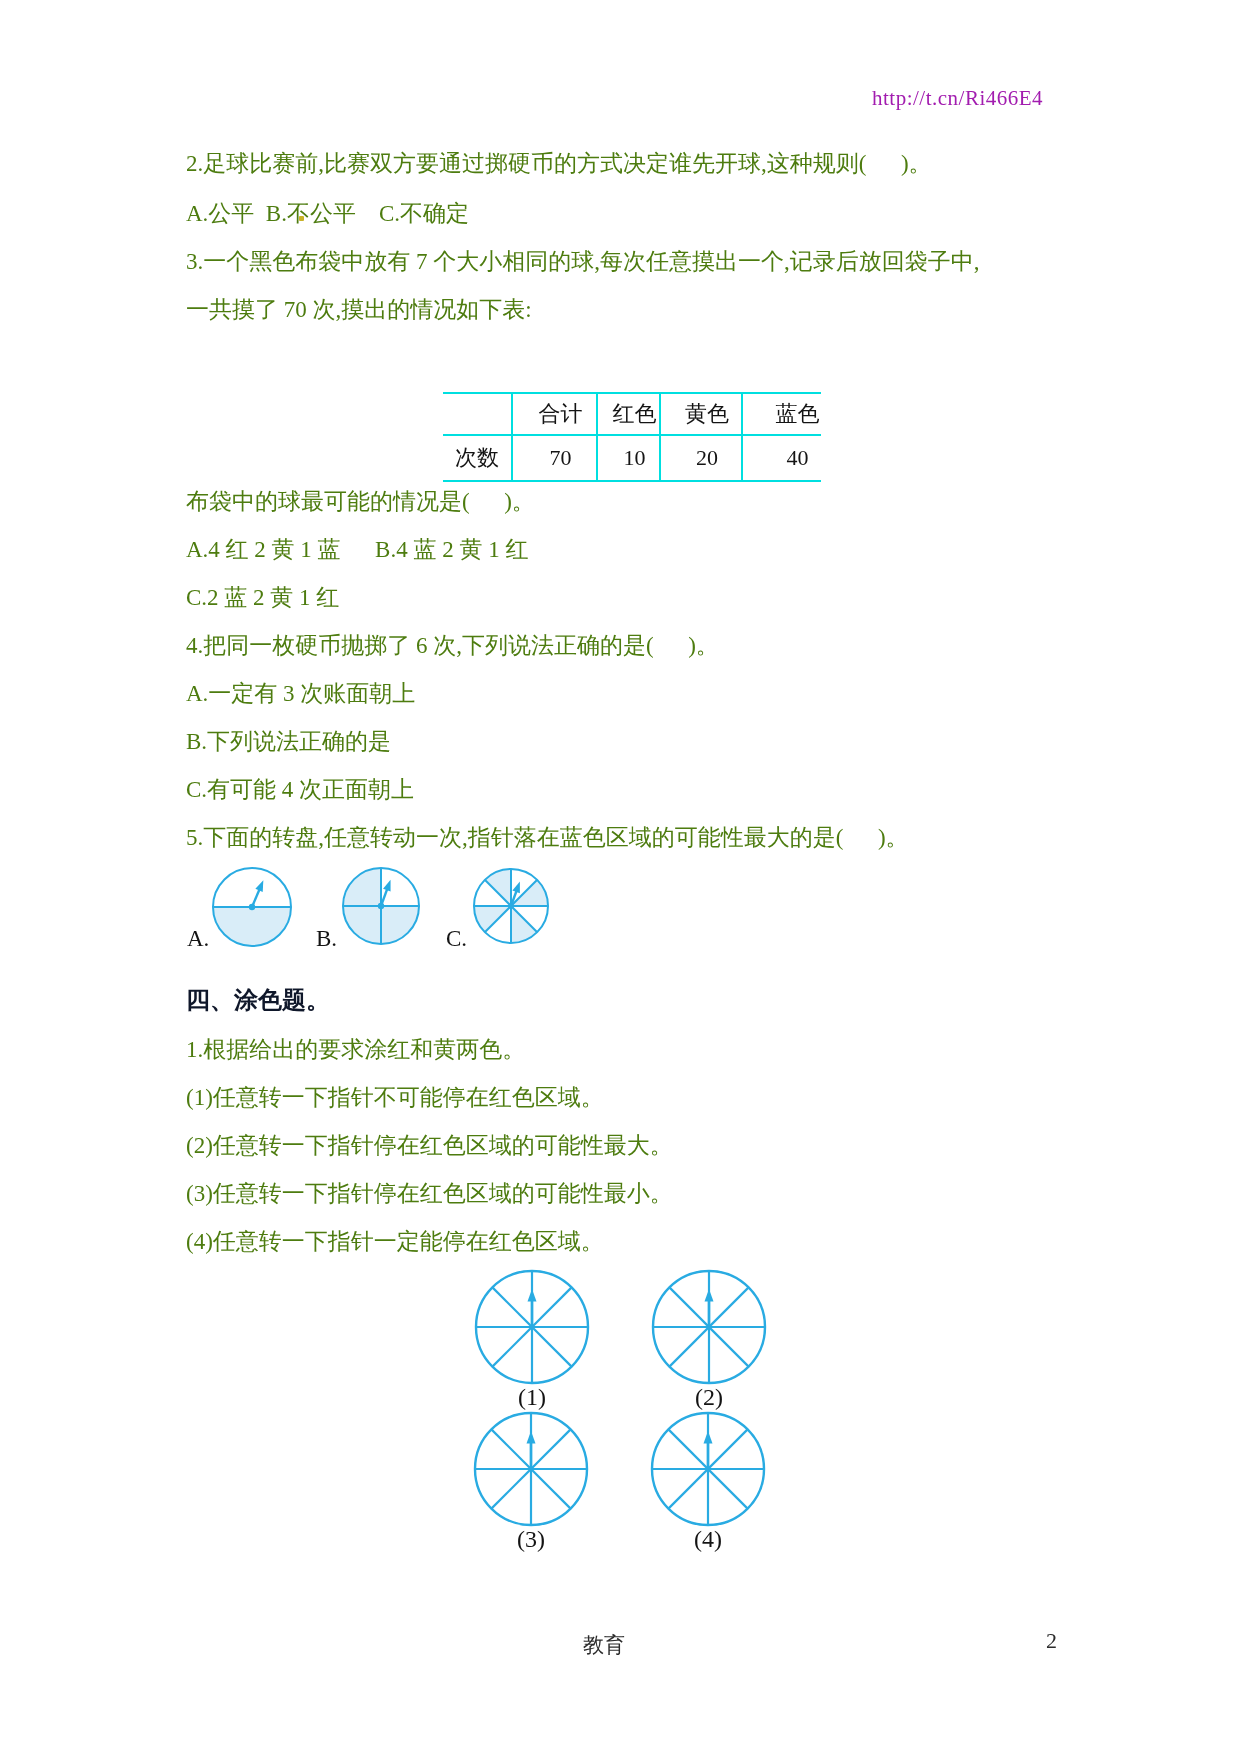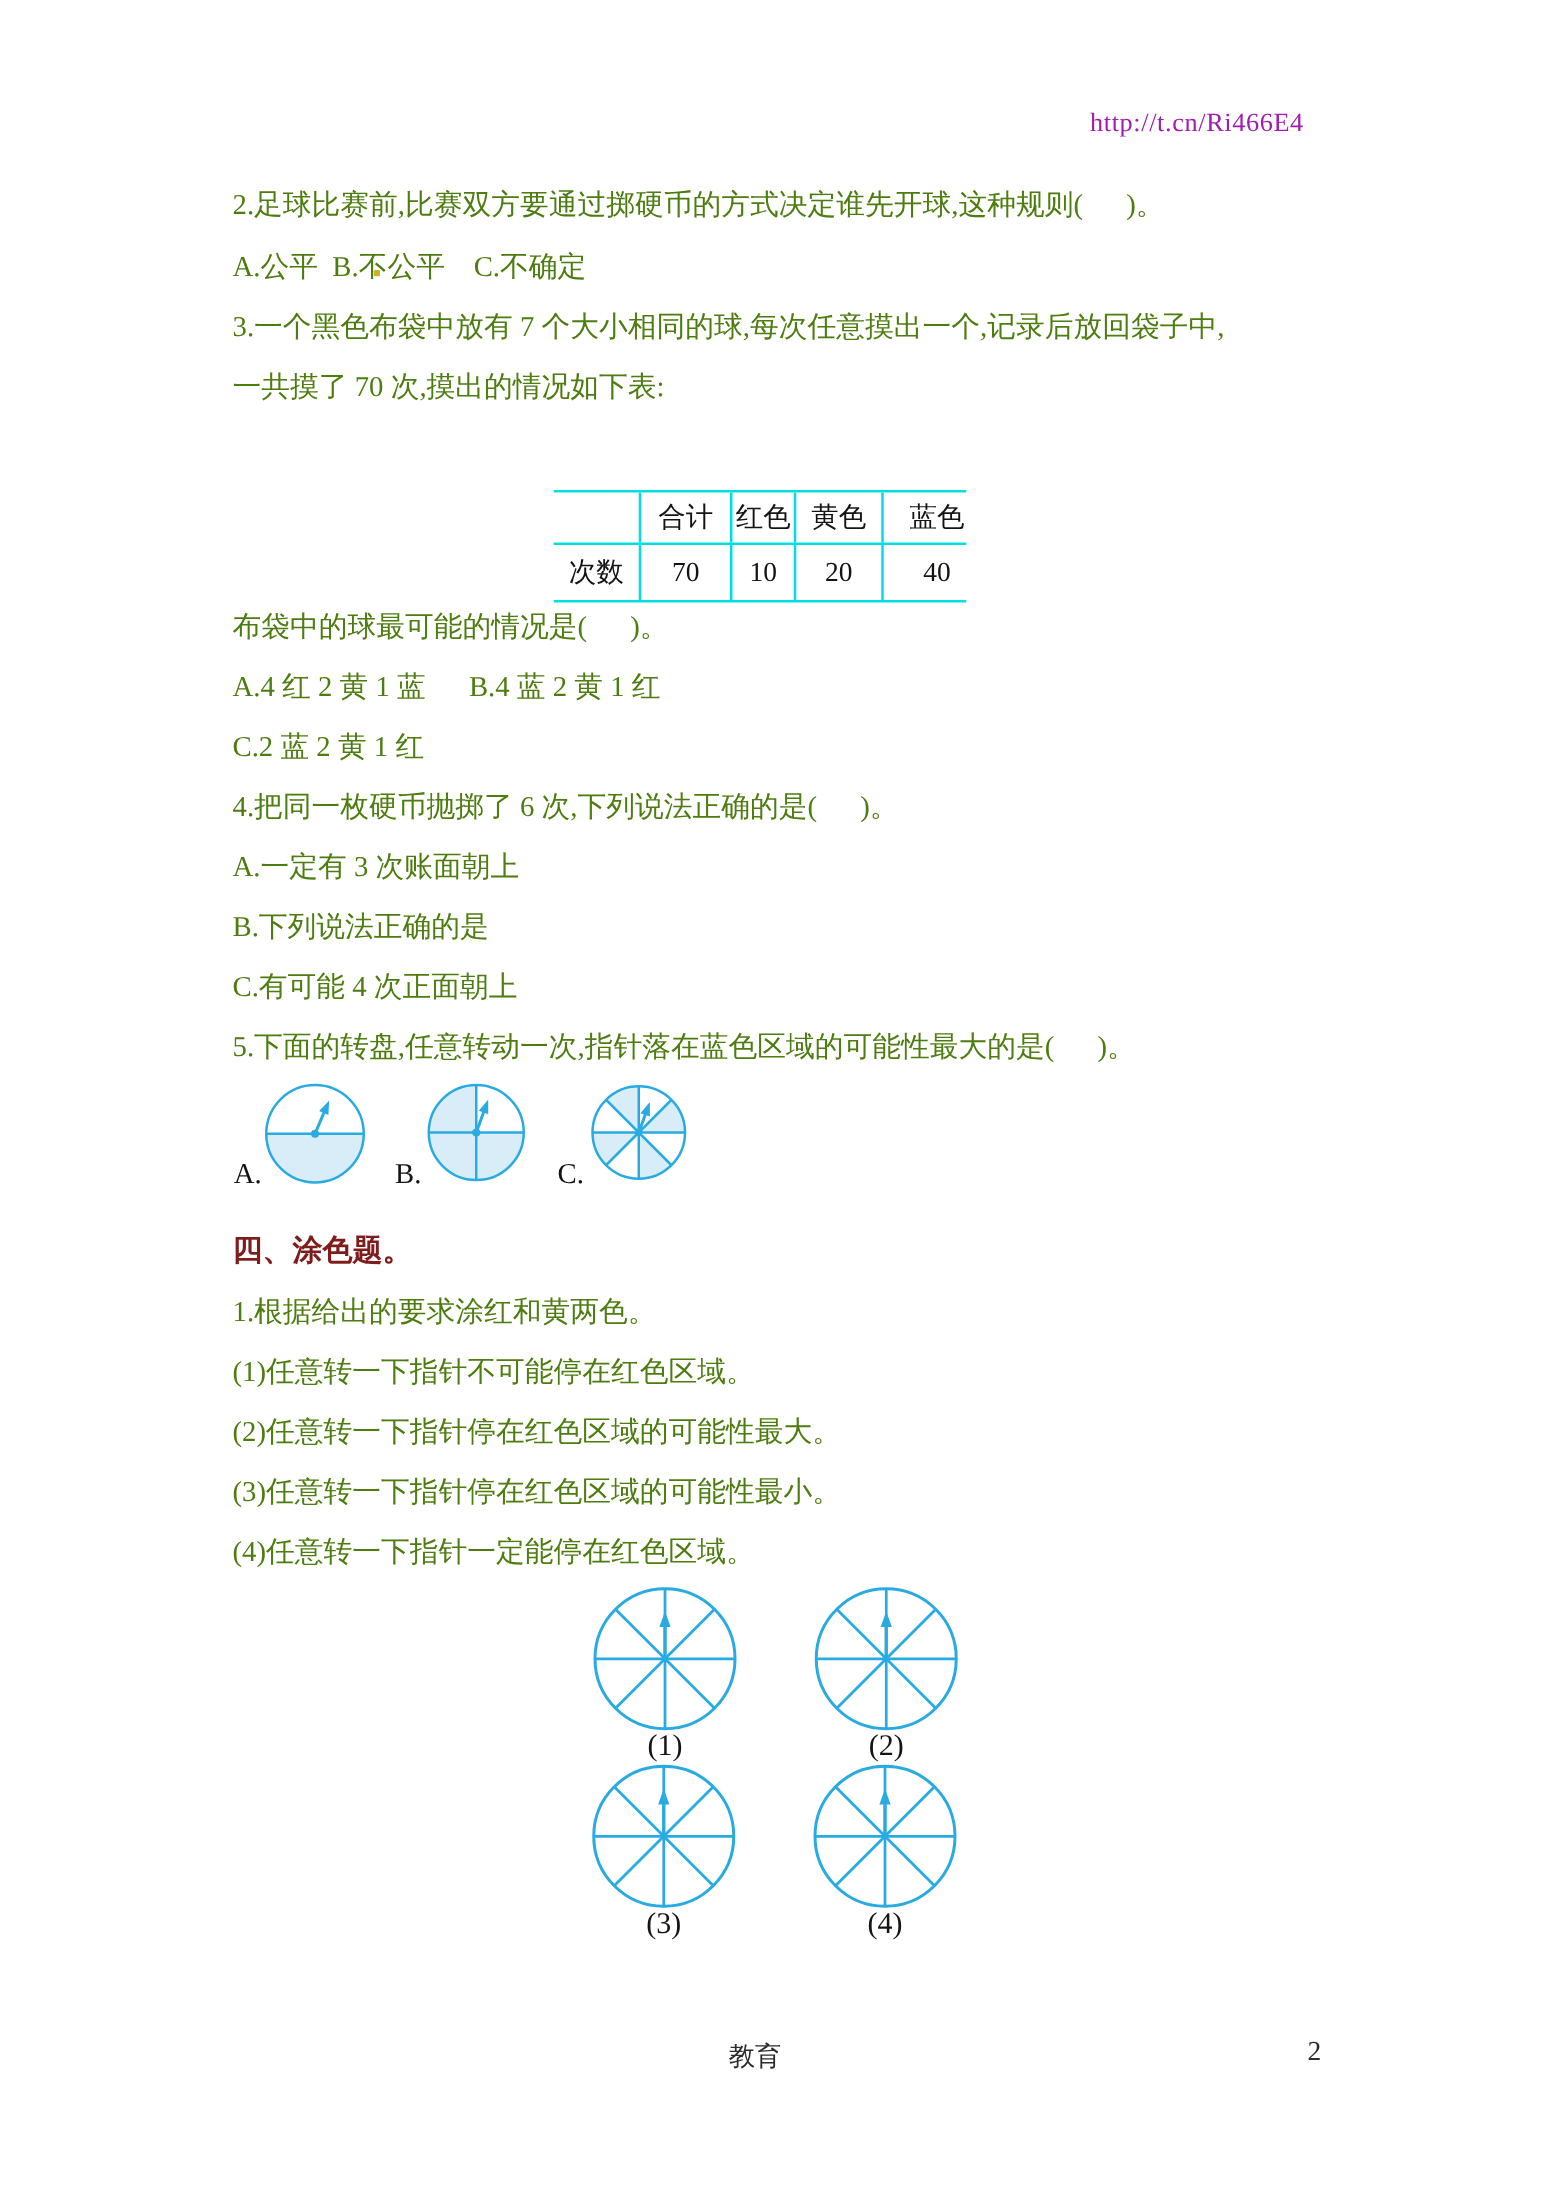--- a/index.html
+++ b/index.html
@@ -25,30 +25,30 @@
     font-size:21px;
     color:#a21caf;
     letter-spacing:0.5px;
     white-space:pre;
   }
   .sec-head{
     position:absolute;
     left:186px;top:984px;
     font-size:24px;
     font-weight:600;
-    color:#7f1d1d;
+    color:#0f172a;
     white-space:pre;
   }
   
   .ptable{
     position:absolute;left:443px;top:392px;
     border-top:2px solid #00dfe0;
     font-size:22px;
   }
-  .ptable .tr{display:flex;}
+  .ptable .tr{display:flex;gap:12px;}
   .ptable .tr-head{border-bottom:2px solid #00dfe0;}
   .ptable .tr-data{border-bottom:2px solid #00dfe0;}
   .ptable .td{
     display:flex;align-items:center;justify-content:center;
     border-right:2px solid #00dfe0;
     box-sizing:border-box;
     height:40px;
   }
   .ptable .tr-data .td{height:44px;}
   .ptable .td:last-child{border-right:none;padding-left:19px;}

